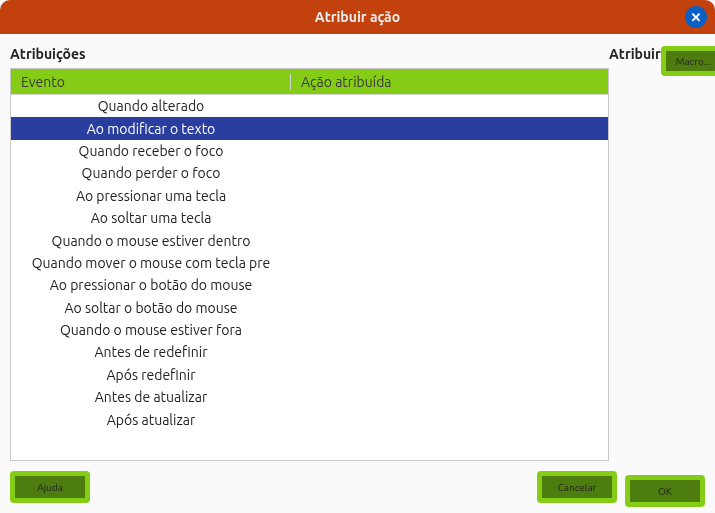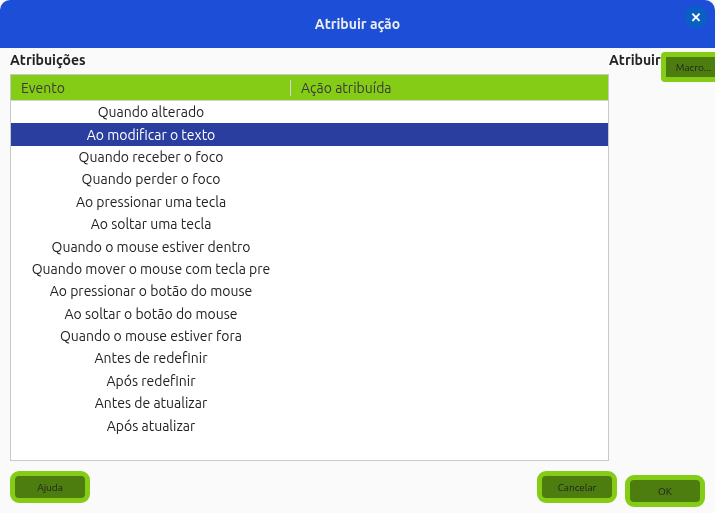--- a/index.html
+++ b/index.html
@@ -9,23 +9,23 @@
     font-size: 14px;
     background: #fafafa;
     color: #222;
     width: 715px;
     height: 513px;
     overflow: hidden;
     display: flex;
     flex-direction: column;
   }
   .titlebar {
-    background: #1d4ed8;
+    background: #c2410c;
     color: #eee;
-    height: 48px;
+    height: 34px;
     display: flex;
     align-items: center;
     justify-content: center;
     position: relative;
     border-top-left-radius: 10px;
     border-top-right-radius: 10px;
     font-weight: 600;
   }
   .titlebar .close-btn {
     position: absolute;
@@ -39,21 +39,21 @@
     display: flex;
     align-items: center;
     justify-content: center;
     font-size: 13px;
     font-weight: 700;
     cursor: pointer;
   }
   .content {
     flex: 1;
     display: flex;
-    padding: 4px 10px 0 10px;
+    padding: 12px 10px 0 10px;
     gap: 0;
     overflow: hidden;
   }
   .left-pane {
     flex: 1;
     display: flex;
     flex-direction: column;
     min-width: 0;
   }
   .section-label {
@@ -131,21 +131,21 @@
   .right-pane .btn { width: 92px; }
   .footer {
     height: 52px;
     display: flex;
     align-items: center;
     padding: 0 10px;
     gap: 8px;
     border-top: 0;
   }
   .footer .spacer { flex: 1; }
-  .footer .btn { min-width: 80px; height: 32px; border-radius: 9px; }
+  .footer .btn { min-width: 80px; height: 32px; }
 </style>
 </head>
 <body>
 
 <div class="titlebar">
   <span>Atribuir ação</span>
   <div class="close-btn">
     <span>✕</span>
   </div>
 </div>

